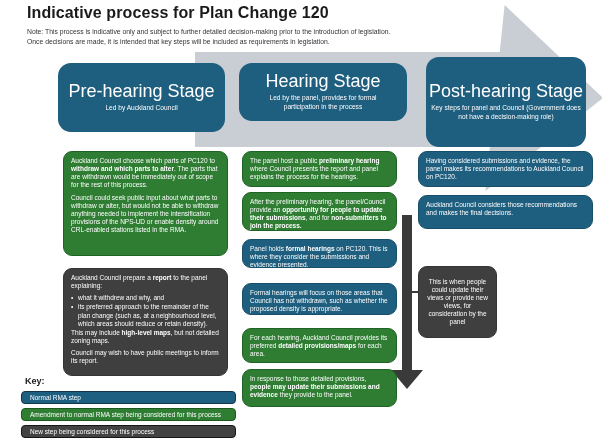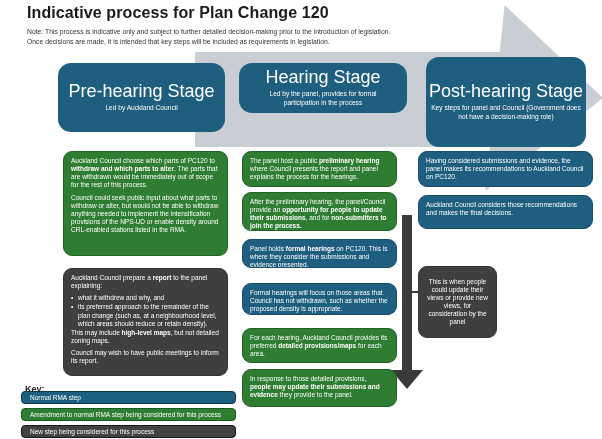--- a/index.html
+++ b/index.html
@@ -10,21 +10,21 @@
   .title{left:27px;top:4px;font-size:16px;font-weight:700;color:#1a1a1a;letter-spacing:.1px;}
   .note{left:27px;top:27px;font-size:6.8px;color:#333;line-height:1.45;}
   
   .flow-band{left:195px;top:52px;width:330px;height:95px;background:#C9CED5;z-index:0;}
   .flow-head{left:483px;top:5px;width:120px;height:186px;background:#C9CED5;z-index:0;
              clip-path:polygon(18% 0,100% 50%,2% 100%);}
   
   .stage{background:#1E5E7E;border-radius:13px;color:#fff;text-align:center;z-index:2;
          display:flex;flex-direction:column;justify-content:center;align-items:center;box-sizing:border-box;}
   .stage1{left:58px;top:63px;width:167px;height:69px;padding:8px 6px;}
-  .stage2{left:239px;top:63px;width:168px;height:50px;padding:0 14px;}
+  .stage2{left:239px;top:63px;width:168px;height:58px;padding:0 14px;}
   .stage3{left:426px;top:57px;width:160px;height:90px;padding:0 0;}
   .stage-title{font-size:18px;font-weight:400;line-height:1.05;}
   .stage-sub{font-size:6.6px;line-height:1.3;margin-top:3px;}
   
   .box{border-radius:9px;color:#fff;padding:5px 7px;font-size:6.5px;line-height:1.25;
        box-sizing:border-box;overflow:hidden;z-index:2;}
   .box .para{margin:0 0 4px 0;}
   .box .para:last-child{margin-bottom:0;}
   .box .bullet{display:flex;margin:0 0 1px 0;}
   .box .bullet .dot{width:7px;flex:none;}
@@ -43,21 +43,21 @@
   .b-c2-6{left:242px;top:369px;width:155px;height:38px;}
   .b-c3-1{left:418px;top:151px;width:175px;height:36px;}
   .b-c3-2{left:418px;top:195px;width:175px;height:34px;}
   .b-c3-3{left:418px;top:266px;width:79px;height:72px;padding:5px 6px;}
   
   .varrow-bar{left:402px;top:215px;width:10px;height:156px;background:#3A3A3A;z-index:1;}
   .varrow-head{left:391px;top:370px;width:32px;height:19px;background:#3A3A3A;z-index:1;
                clip-path:polygon(0 0,100% 0,50% 100%);}
   .connector{left:410px;top:291px;width:9px;height:2px;background:#3A3A3A;z-index:1;}
   
-  .key-label{left:25px;top:376px;font-size:9px;font-weight:700;color:#1a1a1a;margin-top:8px;}
+  .key-label{left:25px;top:376px;font-size:9px;font-weight:700;color:#1a1a1a;}
   .key-bar{left:21px;width:215px;height:13px;border-radius:4px;color:#fff;font-size:6.5px;
            line-height:11px;padding-left:8px;box-sizing:border-box;z-index:2;}
   .key-1{top:391px;background:#1D5F80;border:1px solid #11364A;}
   .key-2{top:408px;background:#2E7D32;border:1px solid #1B5A1F;}
   .key-3{top:425px;background:#424242;border:1px solid #161616;}
 </style>
 </head>
 <body>
 
 <div class="abs title">Indicative process for Plan Change 120</div>

